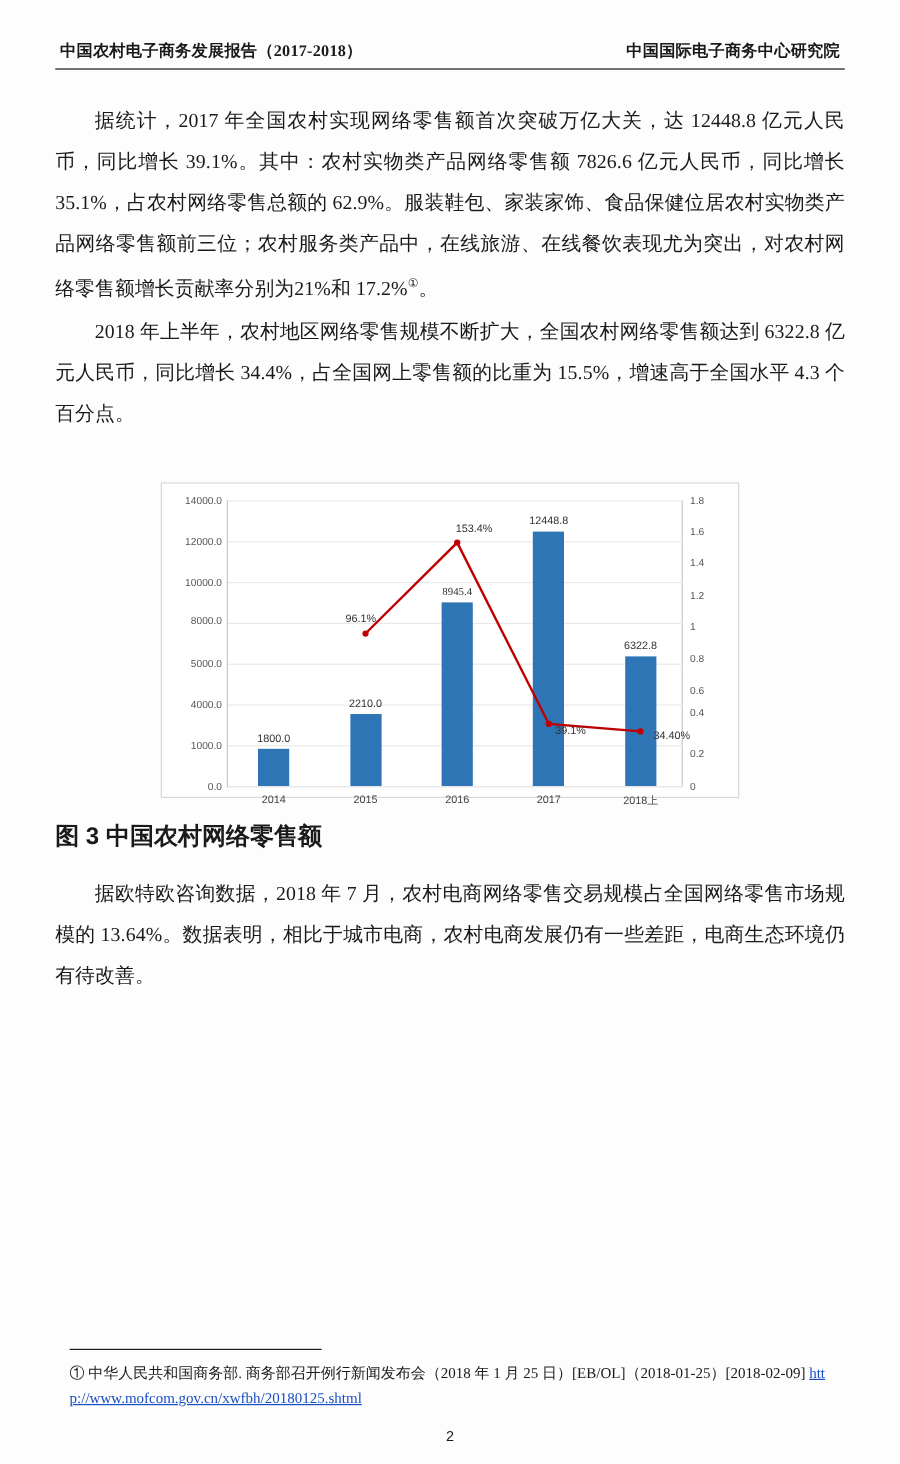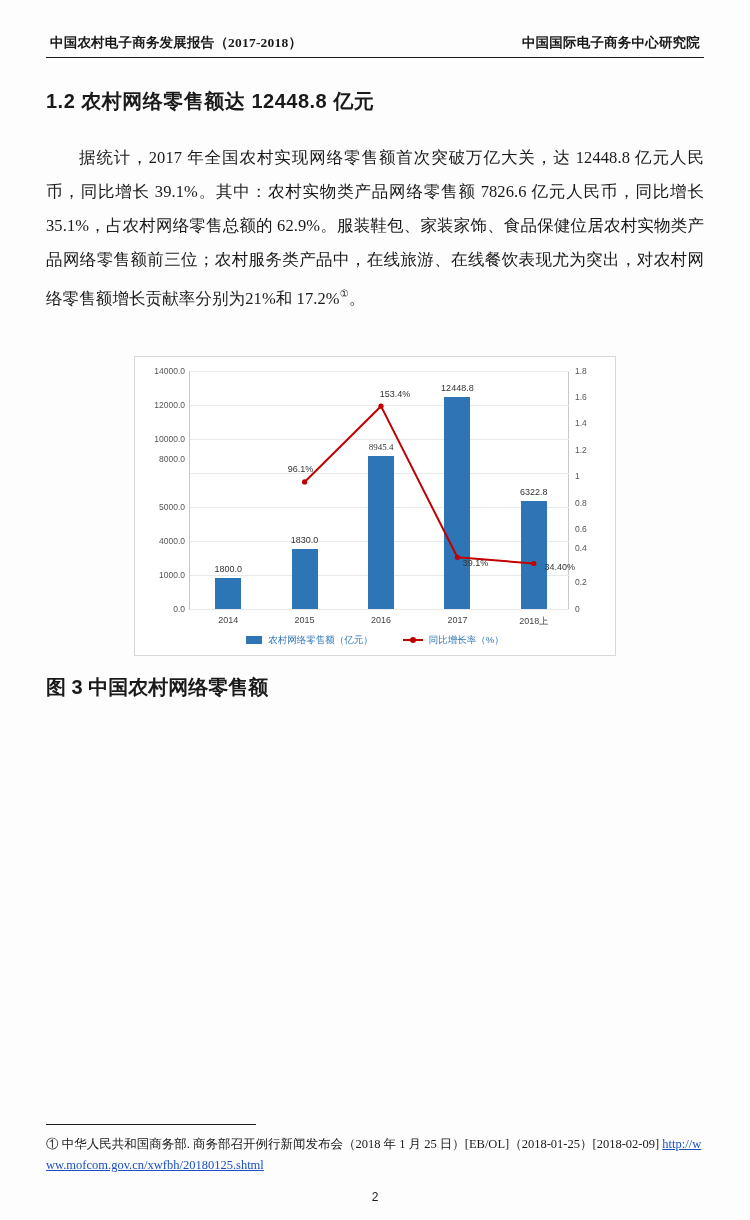--- a/index.html
+++ b/index.html
@@ -119,81 +119,81 @@
     font-size:9px;color:#333;font-weight:bold;
     font-family:"Liberation Sans", sans-serif;
   }
   .fig-caption{
     text-align:left;margin-top:18px;
     font-size:20px;font-weight:bold;
     font-family:"Liberation Sans", sans-serif;
   }
   
   .footnote{
-    position:absolute;left:46px;right:46px;bottom:44px;
+    position:absolute;left:58px;right:46px;bottom:44px;
   }
   .fn-rule{width:210px;height:1px;background:#1a1a1a;margin-bottom:9px;}
   .fn-text{font-size:12.5px;line-height:21px;}
   .fn-link{color:#1a4fc4;text-decoration:underline;word-break:break-all;}
   .pageno{
     position:absolute;left:0;right:0;bottom:16px;
     text-align:center;font-size:12px;
     font-family:"Liberation Sans", sans-serif;
   }
 </style>
 </head>
 <body>
 
 <div class="page">
 
   <div class="header">
     <div class="hl">中国农村电子商务发展报告（2017-2018）</div>
     <div class="hr">中国国际电子商务中心研究院</div>
   </div>
 
-  <div class="sec-title">1.2 农村网络零售额达 12448.8 亿元</div>
 
   <p class="body first"><span>据统计，2017 年全国农村实现网络零售额首次突破万亿大关，达 12448.8 亿元人民币，同比增长 39.1%。其中：农村实物类产品网络零售额 7826.6 亿元人民币，同比增长 35.1%，占农村网络零售总额的 62.9%。服装鞋包、家装家饰、食品保健位居农村实物类产品网络零售额前三位；农村服务类产品中，在线旅游、在线餐饮表现尤为突出，对农村网络零售额增长贡献率分别为21%和 17.2%</span><span class="sup">①</span><span>。</span></p>
 
+  <p class="body second">2018 年上半年，农村地区网络零售规模不断扩大，全国农村网络零售额达到 6322.8 亿元人民币，同比增长 34.4%，占全国网上零售额的比重为 15.5%，增速高于全国水平 4.3 个百分点。</p>
 
   <div class="figure-wrap">
     <div class="chart-box">
       <div class="plot" id="plot">
         <div class="axis-right"></div>
       <div class="gridline" style="top: 238px;"></div>
           <div class="ylab" style="top: 238px;">0.0</div>
           <div class="gridline" style="top: 204px;"></div>
           <div class="ylab" style="top: 204px;">1000.0</div>
           <div class="gridline" style="top: 170px;"></div>
           <div class="ylab" style="top: 170px;">4000.0</div>
           <div class="gridline" style="top: 136px;"></div>
           <div class="ylab" style="top: 136px;">5000.0</div>
           <div class="gridline" style="top: 102px;"></div>
-          <div class="ylab" style="top: 88px; padding-left: 20px;">8000.0</div>
+          <div class="ylab" style="top: 100px; padding-left: 20px;">8000.0</div>
           <div class="gridline" style="top: 68px;"></div>
           <div class="ylab" style="top: 68px;">10000.0</div>
           <div class="gridline" style="top: 34px;"></div>
           <div class="ylab" style="top: 34px;">12000.0</div>
           <div class="gridline" style="top: 0px;"></div>
           <div class="ylab" style="top: 0px;">14000.0</div>
           <div class="y2lab" style="top: 238px;">0</div>
           <div class="y2lab" style="top: 211.556px;">0.2</div>
           <div class="y2lab" style="top: 177px;">0.4</div>
           <div class="y2lab" style="top: 158.667px;">0.6</div>
           <div class="y2lab" style="top: 132.222px;">0.8</div>
           <div class="y2lab" style="top: 105.778px;">1</div>
           <div class="y2lab" style="top: 79.3333px;">1.2</div>
           <div class="y2lab" style="top: 52.8889px;">1.4</div>
           <div class="y2lab" style="top: 26.4444px;">1.6</div>
           <div class="y2lab" style="top: 0px;">1.8</div>
           <div class="bar" style="left: 25.2px; height: 30.6px; background: rgb(46, 117, 182);"></div>
           <div class="barlabel" style="left: 38.2px; bottom: 34.6px;">1800.0</div>
           <div class="xlab" style="left: 38.2px;">2014</div>
           <div class="bar" style="left: 101.6px; height: 60.01px; background: rgb(46, 117, 182);"></div>
-          <div class="barlabel" style="left: 114.6px; bottom: 64.01px;">1830.0</div>
+          <div class="barlabel" style="left: 114.6px; bottom: 64.01px;">2210.0</div>
           <div class="xlab" style="left: 114.6px;">2015</div>
           <div class="bar" style="left: 178px; height: 152.072px; background: rgb(46, 117, 182);"></div>
           <div class="barlabel" style="left: 191px; bottom: 156.072px; font-family: Liberation Serif, serif;">8945.4</div>
           <div class="xlab" style="left: 191px;">2016</div>
           <div class="bar" style="left: 254.4px; height: 211.63px; background: rgb(46, 117, 182);"></div>
           <div class="barlabel" style="left: 267.4px; bottom: 215.63px;">12448.8</div>
           <div class="xlab" style="left: 267.4px;">2017</div>
           <div class="bar" style="left: 330.8px; height: 107.488px; background: rgb(46, 117, 182);"></div>
           <div class="barlabel" style="left: 343.8px; bottom: 111.488px;">6322.8</div>
           <div class="xlab" style="left: 343.8px;">2018上</div>
@@ -202,34 +202,25 @@
             <circle cx="114.60000000000001" cy="110.93444444444445" r="2.6" fill="#c00000"></circle>
             <circle cx="191" cy="35.17111111111112" r="2.6" fill="#c00000"></circle>
             <circle cx="267.40000000000003" cy="186.3011111111111" r="2.6" fill="#c00000"></circle>
             <circle cx="343.8" cy="192.51555555555555" r="2.6" fill="#c00000"></circle>
           </svg>
           <div class="linelabel" style="left: 88.6px; top: 98.9344px; padding-left: 44px;">96.1%</div>
           <div class="linelabel" style="left: 205px; top: 23.1711px;">153.4%</div>
           <div class="linelabel" style="left: 285.4px; top: 192.301px;">39.1%</div>
           <div class="linelabel" style="left: 369.8px; top: 196.516px;">34.40%</div>
         </div>
-      <div class="legend">
-        <div class="item">
-          <span class="swatch-bar"></span>
-          <span>农村网络零售额（亿元）</span>
-        </div>
-        <div class="item">
-          <span class="swatch-line"></span>
-          <span>同比增长率（%）</span>
-        </div>
-      </div>
     </div>
     <div class="fig-caption">图 3 中国农村网络零售额</div>
   </div>
 
+  <p class="body second" style="margin-top:18px">据欧特欧咨询数据，2018 年 7 月，农村电商网络零售交易规模占全国网络零售市场规模的 13.64%。数据表明，相比于城市电商，农村电商发展仍有一些差距，电商生态环境仍有待改善。</p>
 
   <div class="footnote">
     <div class="fn-rule"></div>
     <div class="fn-text">
       <span>①</span>
       <span>中华人民共和国商务部. 商务部召开例行新闻发布会（2018 年 1 月 25 日）[EB/OL]（2018-01-25）[2018-02-09]</span>
       <a class="fn-link" href="#">http://www.mofcom.gov.cn/xwfbh/20180125.shtml</a>
     </div>
   </div>
 

